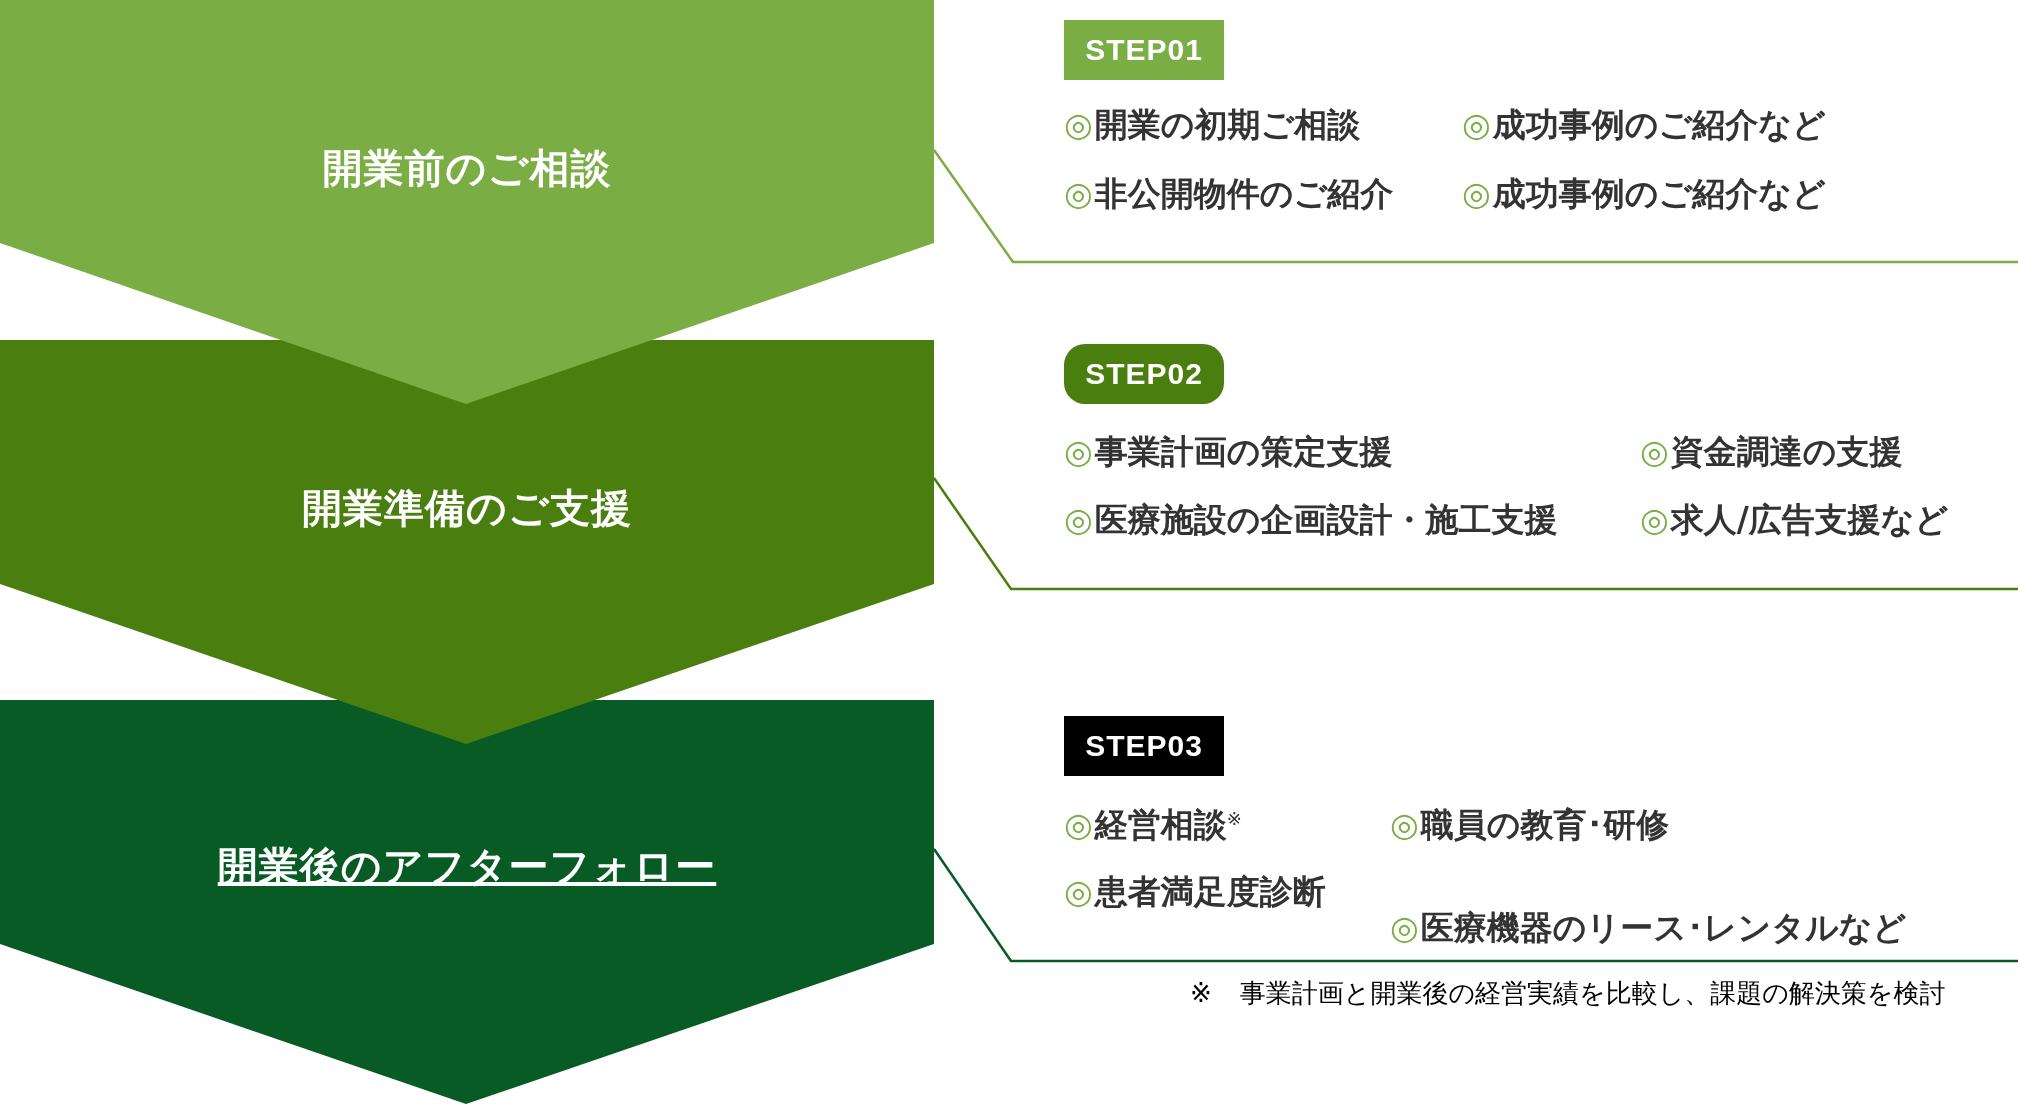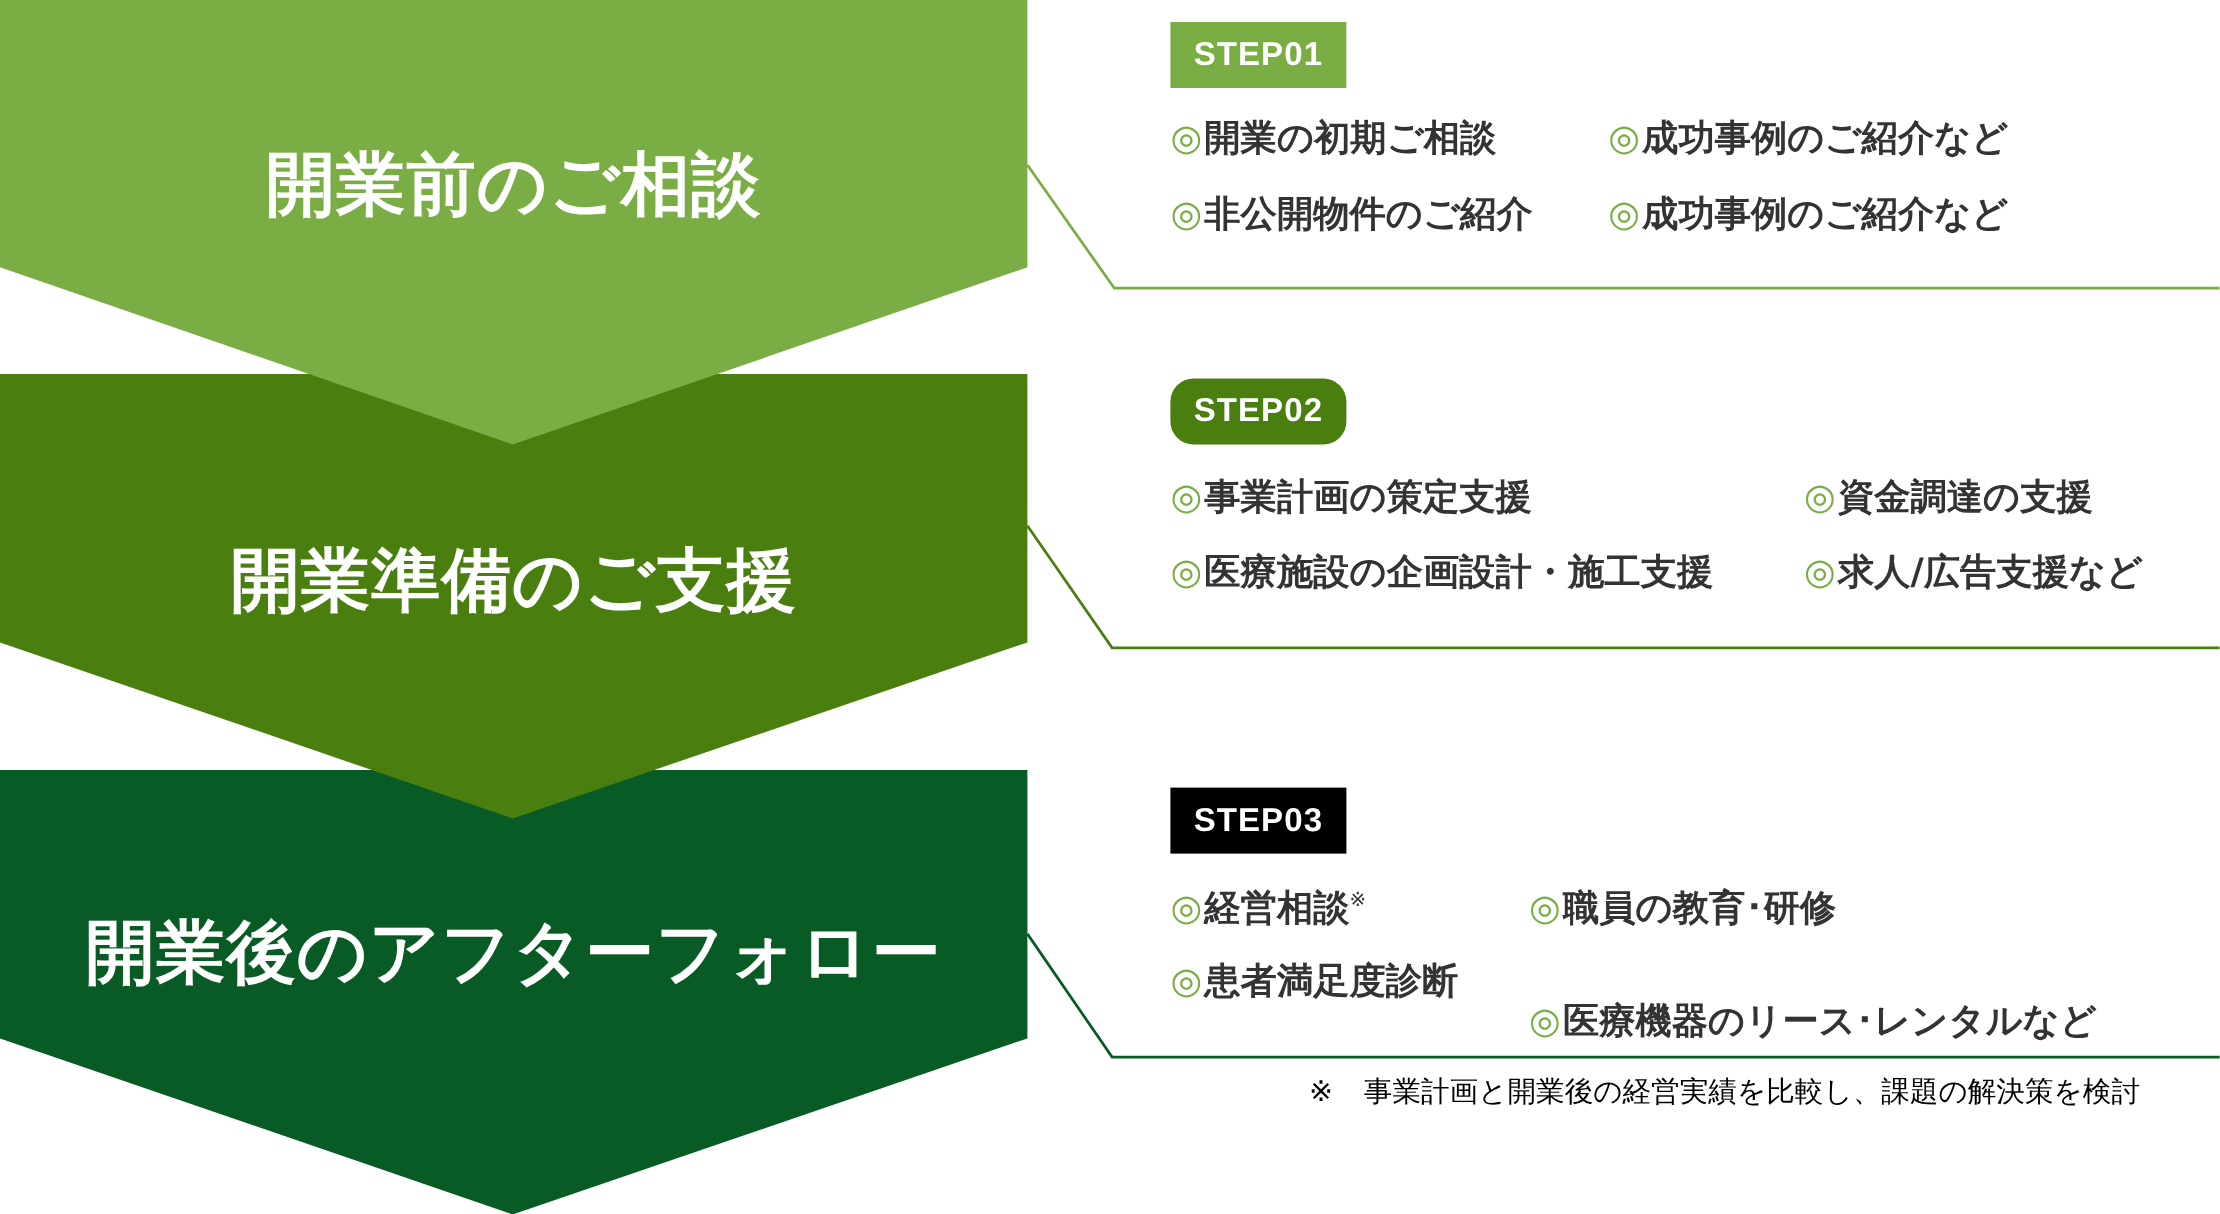--- a/index.html
+++ b/index.html
@@ -1,20 +1,20 @@
 <!DOCTYPE html>
 <html><head>
 <meta charset="utf-8">
 <style>
   html, body { margin: 0; padding: 0; background: #ffffff; }
   body { width: 2018px; height: 1104px; position: relative; overflow: hidden;
          font-family: "DejaVu Sans", "Liberation Sans", sans-serif; }
   svg.flow { position: absolute; left: 0; top: 0; }
   .phase-title { position: absolute; left: 0; width: 934px; text-align: center;
-                 color: #ffffff; font-weight: bold; font-size: 63px; line-height: 60px;
+                 color: #ffffff; font-weight: bold; font-size: 40px; line-height: 60px;
                  letter-spacing: 1px; white-space: nowrap; }
   .badge { position: absolute; left: 1064px; width: 160px; height: 60px;
            color: #ffffff; font-family: "Liberation Sans", sans-serif; font-weight: bold;
            font-size: 30px; line-height: 60px; text-align: center; letter-spacing: 1px; }
   .item { position: absolute; font-size: 33px; line-height: 40px; color: #333333;
           font-weight: bold; white-space: nowrap; }
   .item .mark { color: #7bad45; font-weight: normal; margin-right: 2px; }
   .item sup { font-size: 18px; vertical-align: top; position: relative; top: -6px; font-weight: normal; }
   .footnote { position: absolute; top: 974px; left: 1190px; font-size: 26px; line-height: 38px;
               color: #000000; white-space: nowrap; }
@@ -30,22 +30,22 @@
   <polygon points="0,340 934,340 934,584 466,744 0,584" fill="#4a7f10"></polygon>
 
   <polygon points="0,0 934,0 934,243 466,404 0,243" fill="#7bad45"></polygon>
 
   <polyline points="934,150 1013,262 2018,262" fill="none" stroke="#7bad45" stroke-width="2.5"></polyline>
   <polyline points="934,478 1011,589 2018,589" fill="none" stroke="#4a7f10" stroke-width="2.5"></polyline>
   <polyline points="934,849 1011,961 2018,961" fill="none" stroke="#085b24" stroke-width="2.5"></polyline>
 </svg>
 
 <div class="phase-title" style="top:138px;">開業前のご相談</div>
-<div class="phase-title" style="top:498px;">開業準備のご支援</div>
-<div class="phase-title" style="top:836px;">開業後のアフターフォロー</div>
+<div class="phase-title" style="top:478px;">開業準備のご支援</div>
+<div class="phase-title" style="top:836px;text-decoration:underline;">開業後のアフターフォロー</div>
 
 <div class="badge" style="top:20px; background:#7bad45;">STEP01</div>
 <div class="item" style="left:1064px; top:105px;">
   <span class="mark">◎</span><span>開業の初期ご相談</span>
 </div>
 <div class="item" style="left:1462px; top:105px;">
   <span class="mark">◎</span><span>成功事例のご紹介など</span>
 </div>
 <div class="item" style="left:1064px; top:174px;">
   <span class="mark">◎</span><span>非公開物件のご紹介</span>

